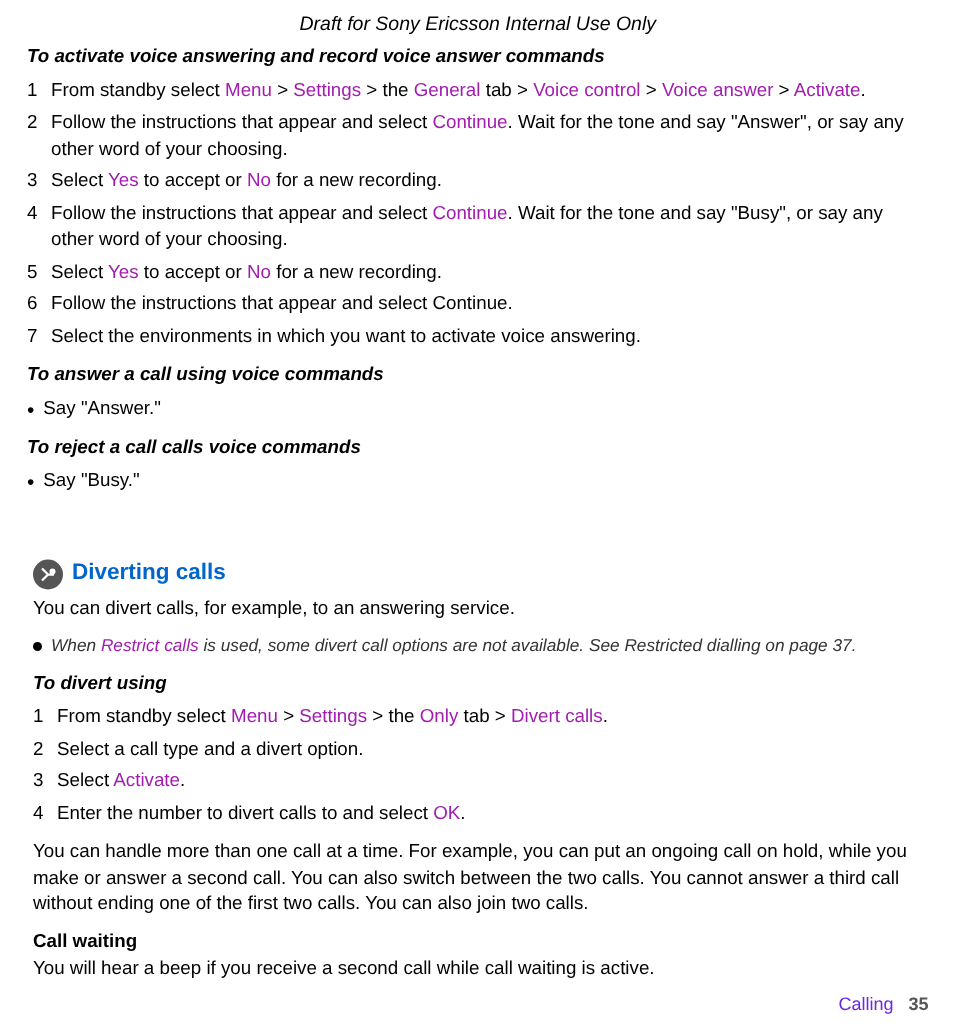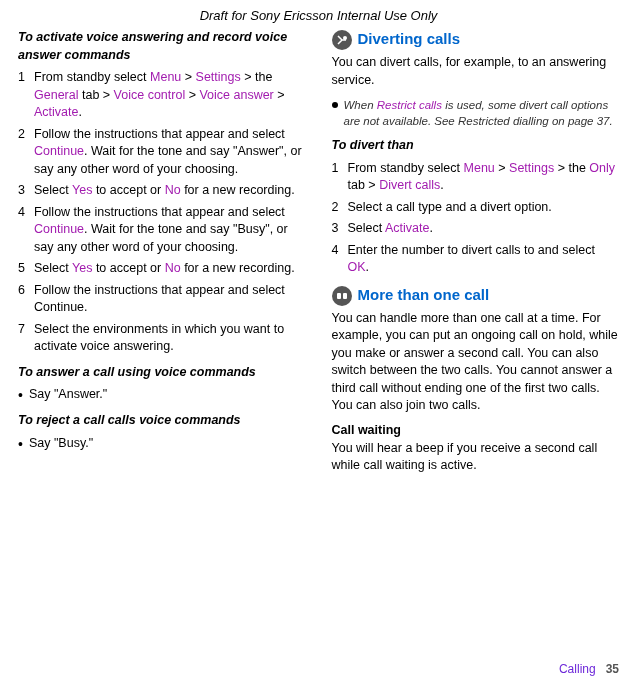--- a/index.html
+++ b/index.html
@@ -16,22 +16,23 @@
     .page-header {
       text-align: center;
       font-size: 13px;
       color: #000000;
       padding: 8px 0 6px 0;
       font-style: italic;
     }
 
     .content-wrapper {
       display: flex;
+      flex-direction: column;
       padding: 0 18px;
-      gap: 18px;
+      gap: 34px;
     }
 
     .left-col {
       flex: 1;
       padding-right: 4px;
     }
 
     .right-col {
       flex: 1;
       padding-left: 4px;
@@ -259,50 +260,41 @@
       <span class="section-heading-text">Diverting calls</span>
     </div>
 
     <p class="paragraph">You can divert calls, for example, to an answering service.</p>
 
     <div class="note-block">
       <div class="note-dot"></div>
       <span class="note-text"><em>When <span class="link-blue">Restrict calls</span> is used, some divert call options are not available. See Restricted dialling on page 37.</em></span>
     </div>
 
-    <div class="section-title">To divert than</div>
+    <div class="section-title">To divert using</div>
 
     <ol class="numbered-list">
       <li>
         <span class="num">1</span>
         <span>From standby select <span class="link-blue">Menu</span> &gt; <span class="link-blue">Settings</span> &gt; the <span class="link-blue">Only</span> tab &gt; <span class="link-blue">Divert calls</span>.</span>
       </li>
       <li>
         <span class="num">2</span>
         <span>Select a call type and a divert option.</span>
       </li>
       <li>
         <span class="num">3</span>
         <span>Select <span class="link-blue">Activate</span>.</span>
       </li>
       <li>
         <span class="num">4</span>
         <span>Enter the number to divert calls to and select <span class="link-blue">OK</span>.</span>
       </li>
     </ol>
 
-    <div class="section-heading-with-icon" style="margin-top:6px;">
-      <div class="icon-circle">
-        <svg viewBox="0 0 12 12">
-          <rect x="1" y="3" width="4" height="6" rx="1" fill="white"></rect>
-          <rect x="7" y="3" width="4" height="6" rx="1" fill="white"></rect>
-        </svg>
-      </div>
-      <span class="section-heading-text">More than one call</span>
-    </div>
 
     <p class="paragraph">You can handle more than one call at a time. For example, you can put an ongoing call on hold, while you make or answer a second call. You can also switch between the two calls. You cannot answer a third call without ending one of the first two calls. You can also join two calls.</p>
 
     <div class="subheading">Call waiting</div>
     <p class="paragraph">You will hear a beep if you receive a second call while call waiting is active.</p>
 
   </div>
 </div>
 
 <div class="page-footer">

